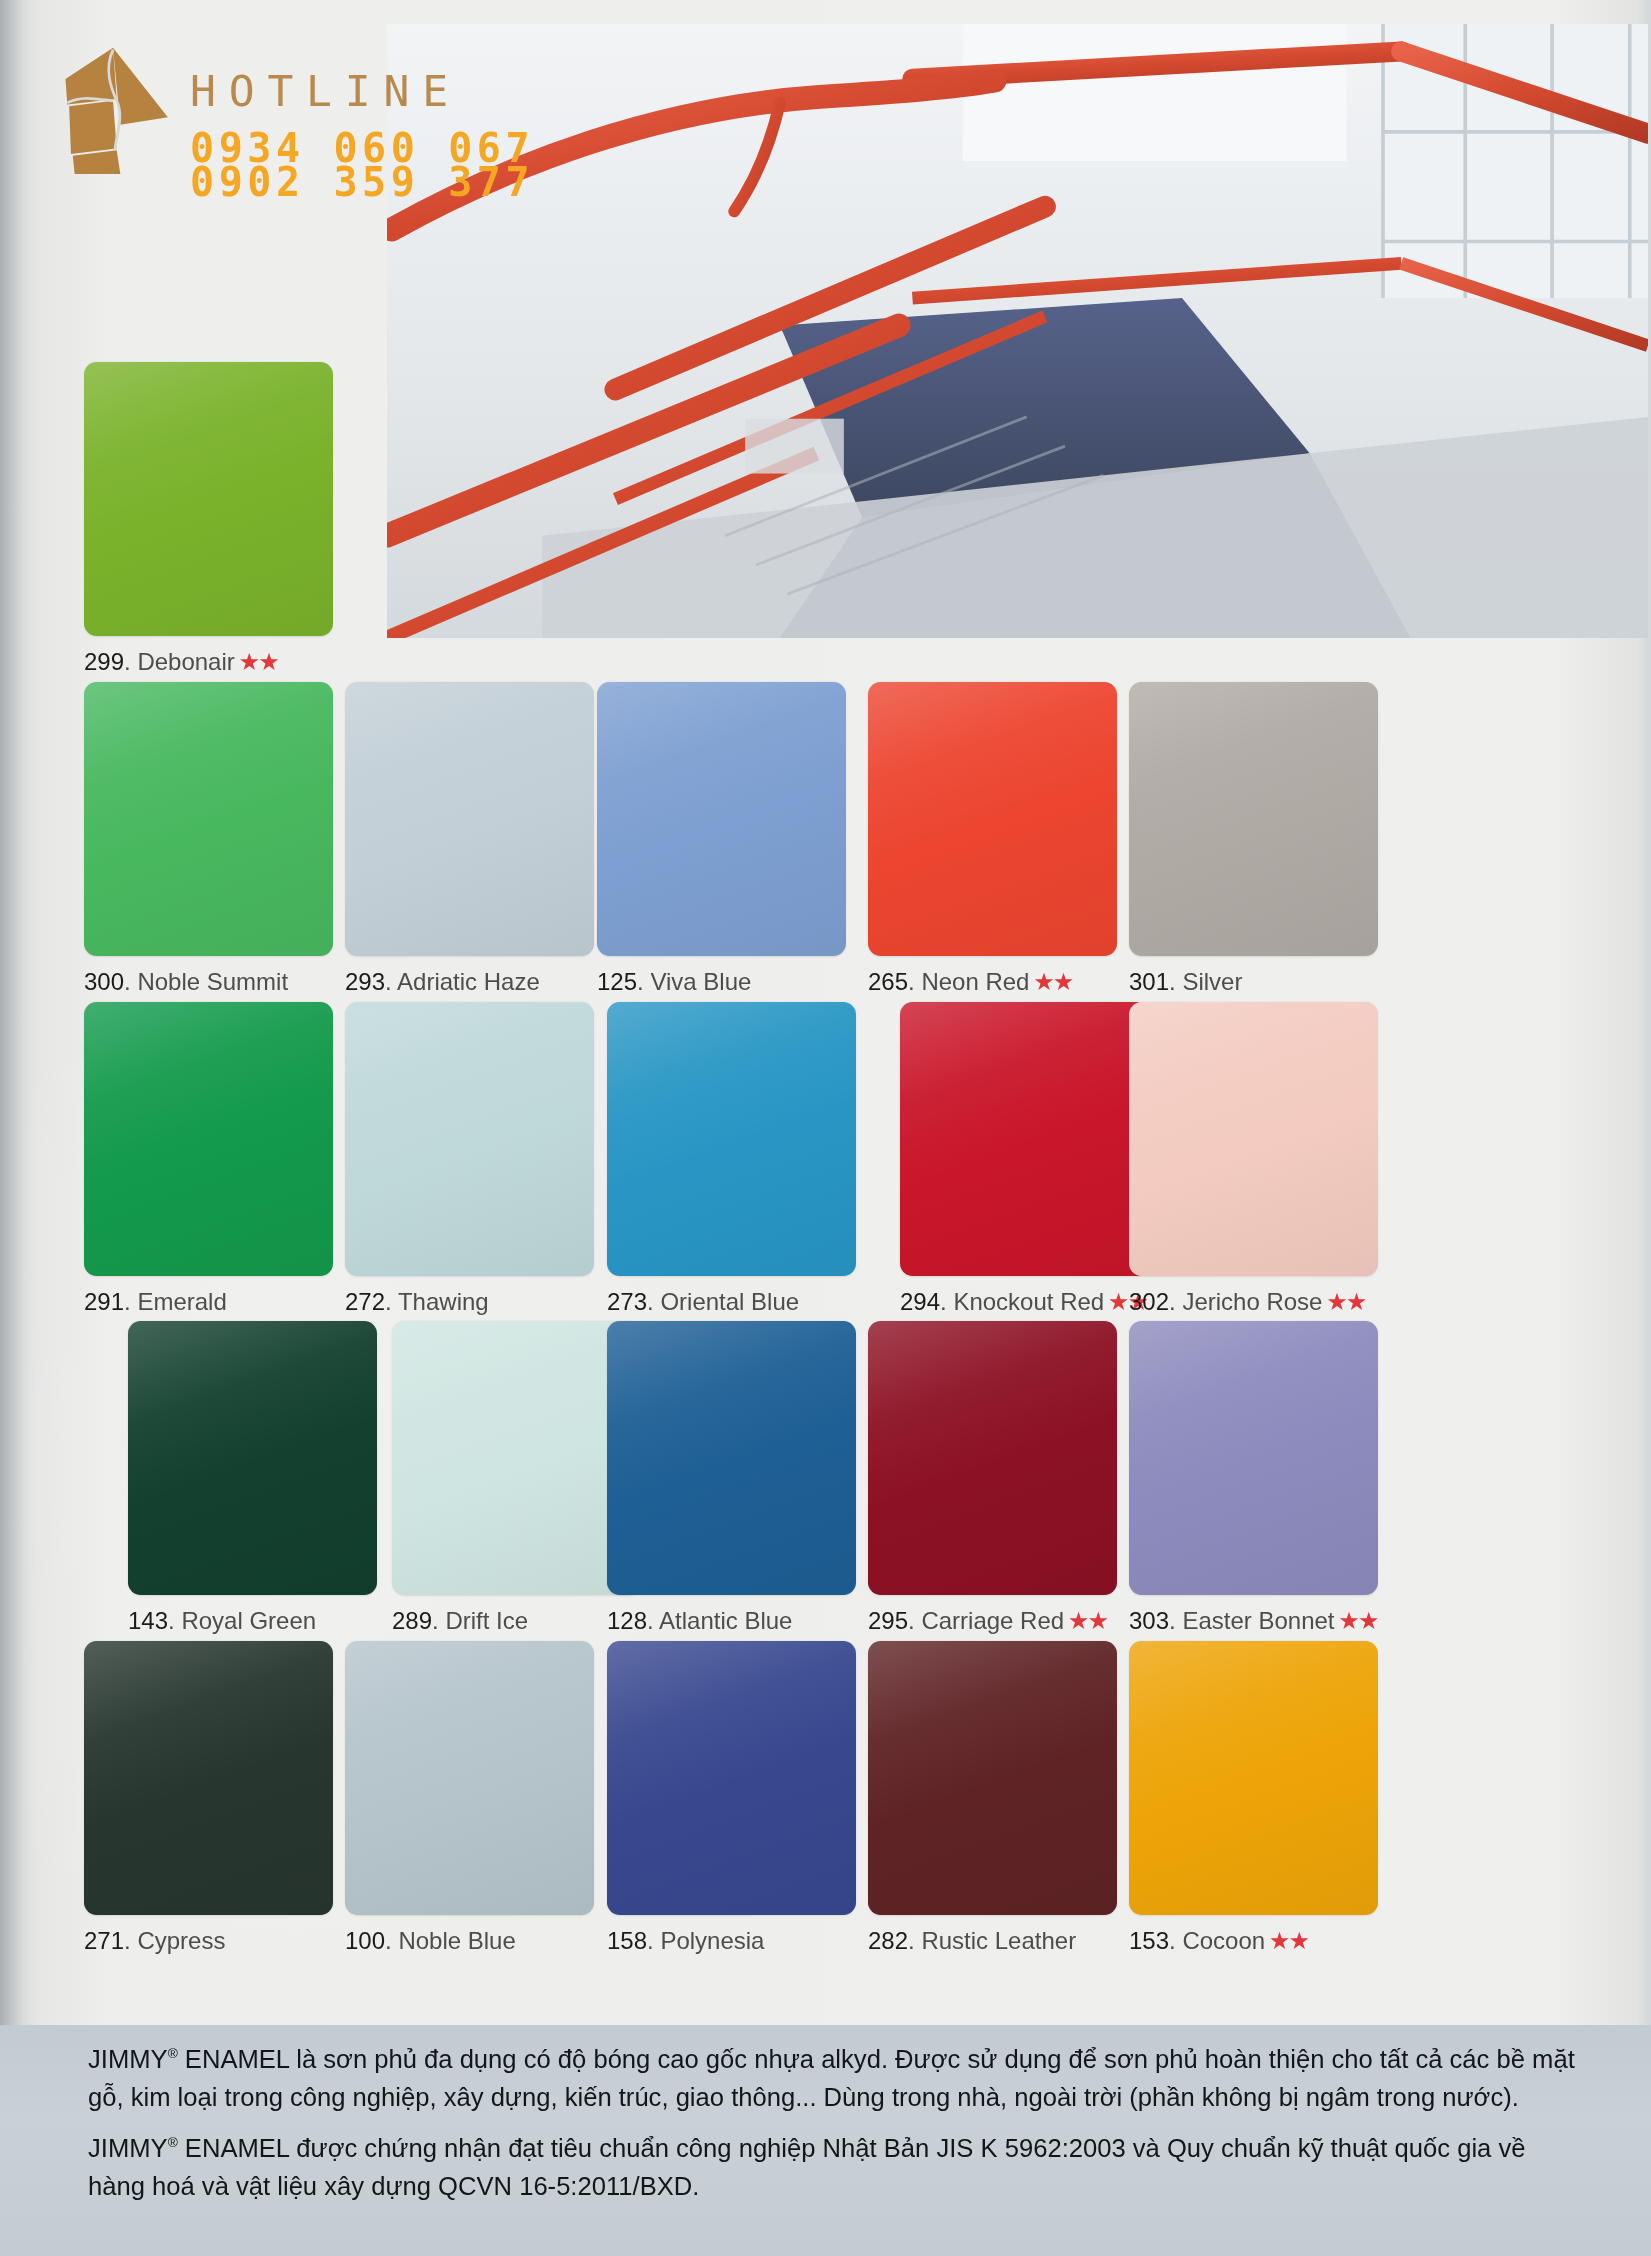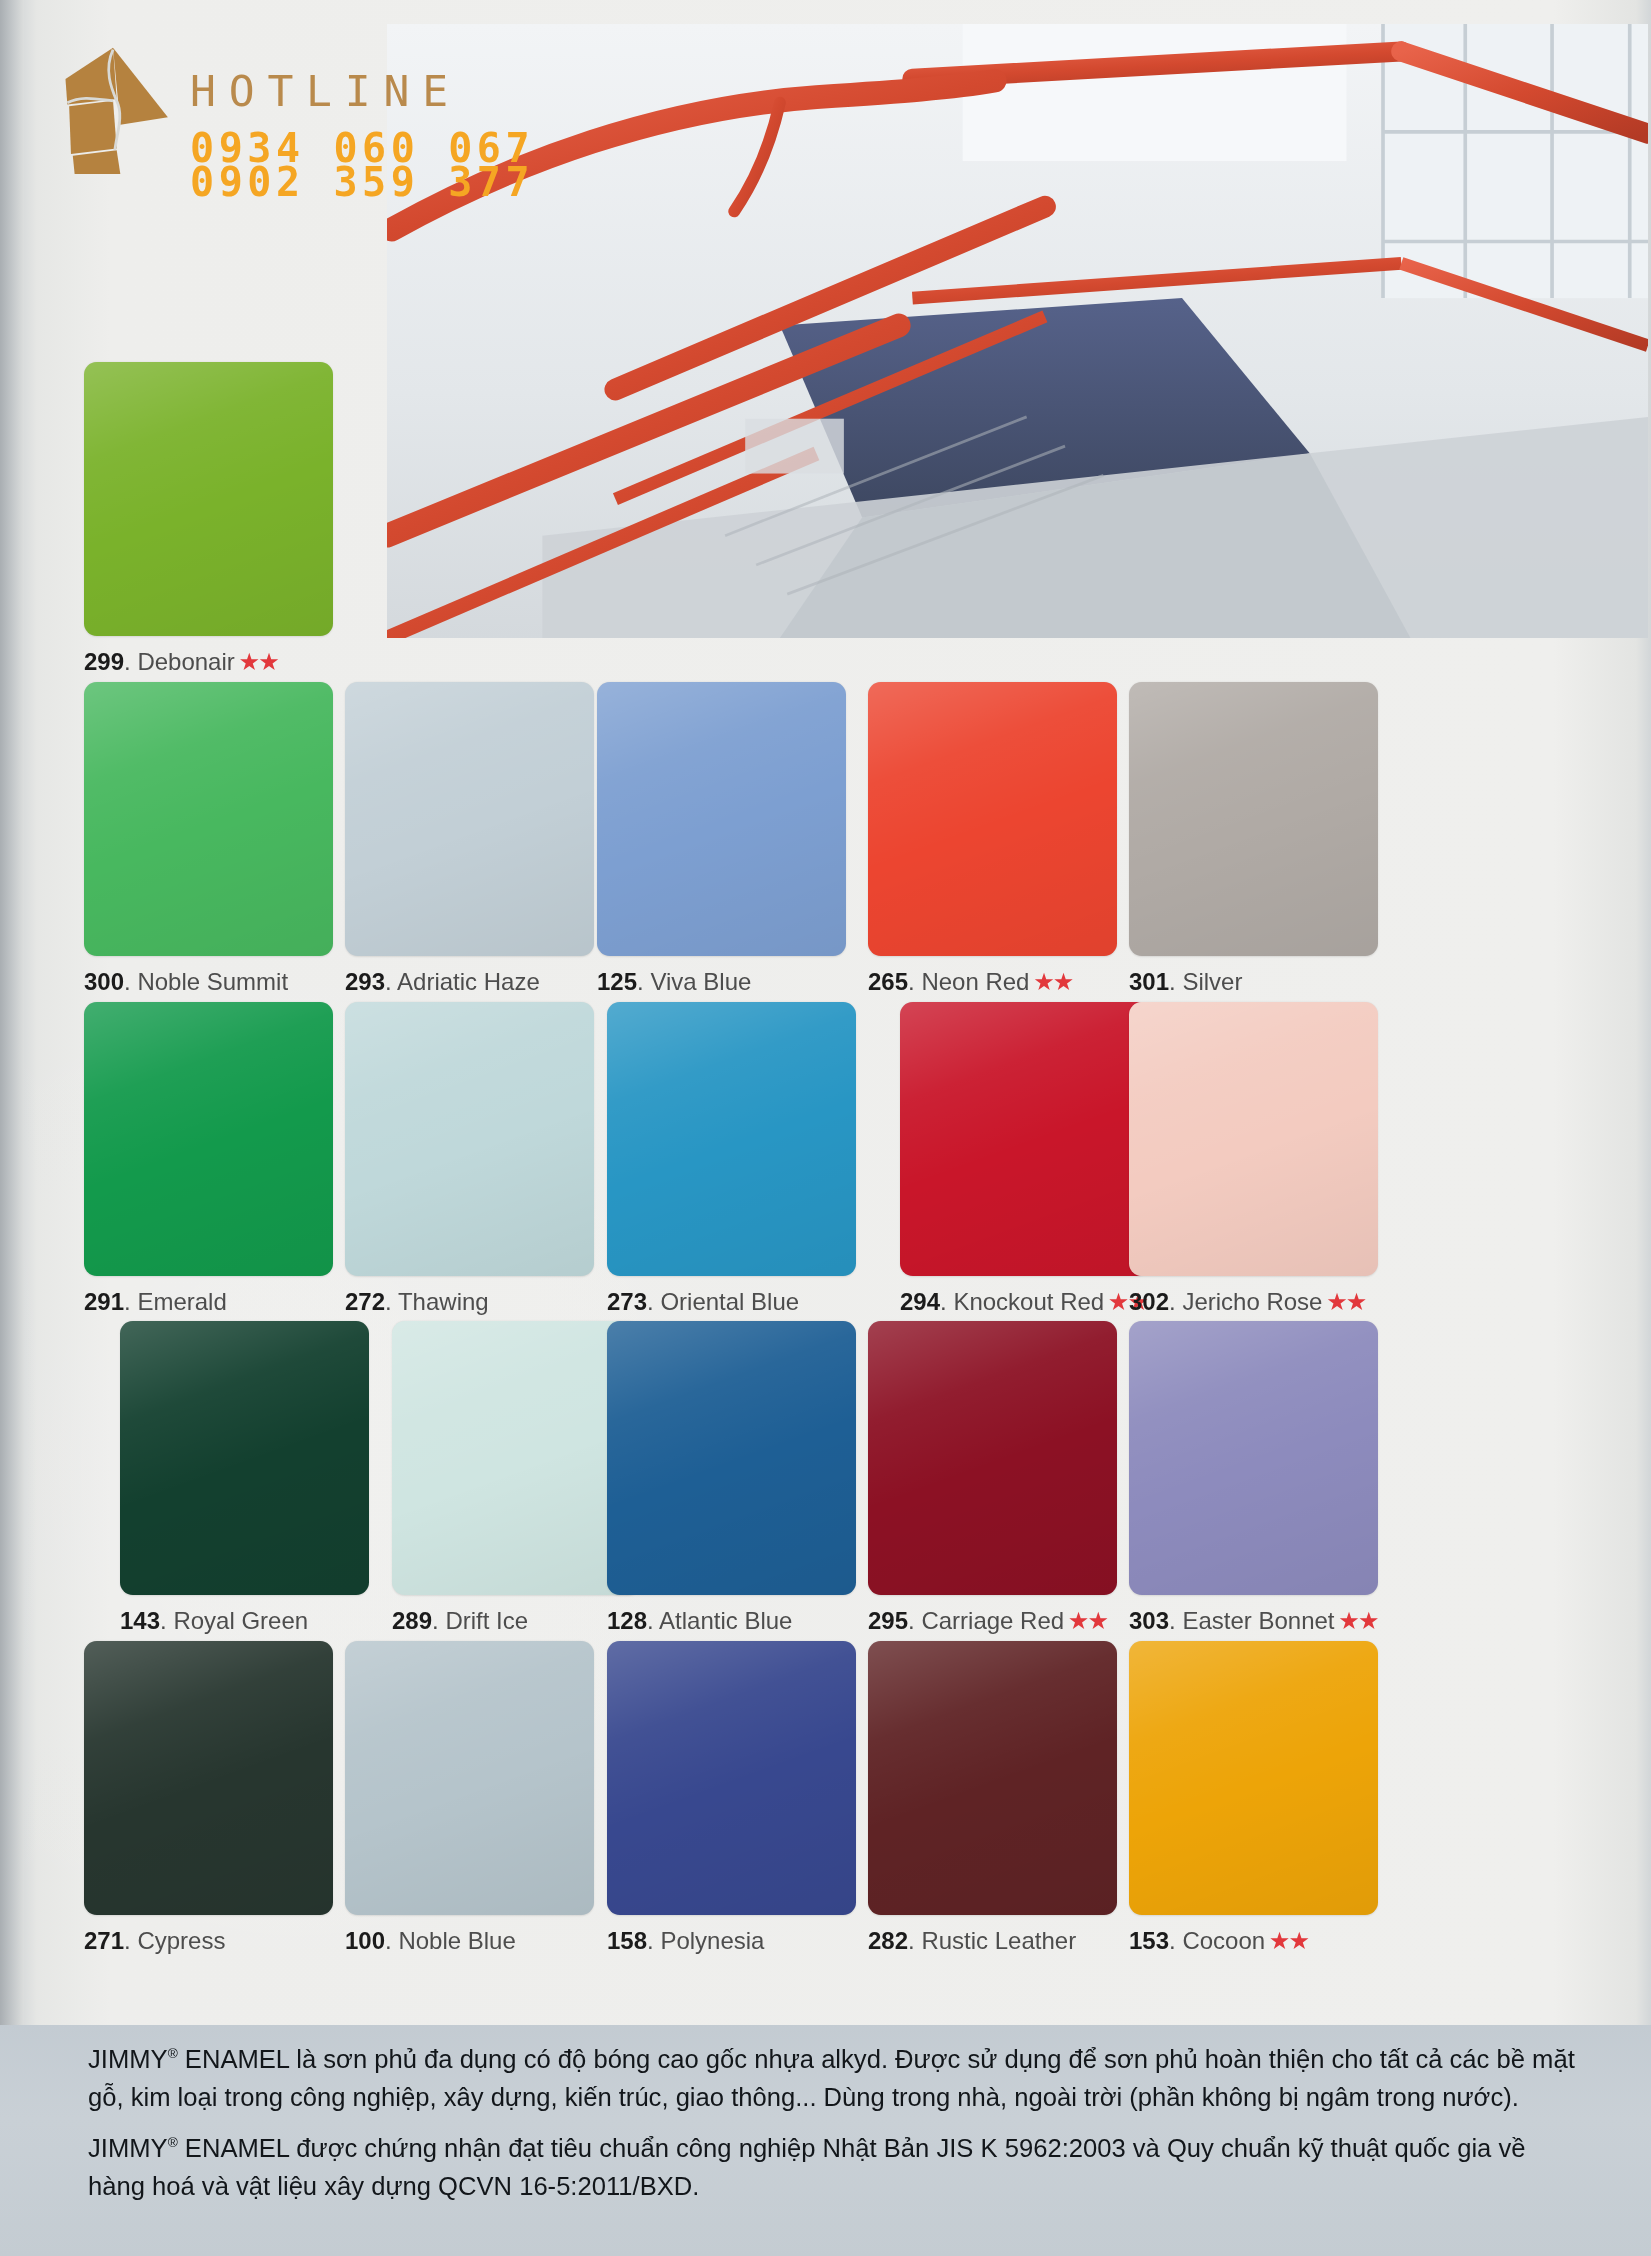--- a/index.html
+++ b/index.html
@@ -73,21 +73,21 @@
   .chip .sheen{
     position:absolute;inset:0;
     background:linear-gradient(160deg, rgba(255,255,255,.20) 0%, rgba(255,255,255,.05) 28%, rgba(255,255,255,0) 52%, rgba(0,0,0,.05) 100%);
     pointer-events:none;
   }
   .label{
     margin-top:12px;
     font-size:24px;color:#4a4a4a;white-space:nowrap;
     font-family:"Liberation Sans", sans-serif;
   }
-  .label .code{font-weight:bold;color:#1b1b1b;}
+  .label .code{font-weight:normal;color:#1b1b1b;}
   .label .nm{color:#4d4d4d;}
   .stars{color:#e2383c;letter-spacing:-1.8px;margin-left:3.7px;font-size:24px;}
 
   
   #cell-0 .chip{height:274px;}
 
   
   #band{
     position:absolute;left:0;top:2025px;width:1651px;height:232px;
     background:linear-gradient(180deg,#c3cbd2 0%,#c9d0d6 40%,#c4ccd2 100%);
@@ -312,21 +312,21 @@
           <div class="sheen"></div>
         </div>
         <div class="label"><span class="code">294</span><span>. </span><span class="nm">Knockout Red</span><span class="stars">★★</span></div>
       </div>
       <div class="cell" id="cell-10" style="left: 1045px; top: 640px;">
         <div class="chip" style="background: rgb(243, 203, 192);">
           <div class="sheen"></div>
         </div>
         <div class="label"><span class="code">302</span><span>. </span><span class="nm">Jericho Rose</span><span class="stars">★★</span></div>
       </div>
-      <div class="cell" id="cell-11" style="left: 4px; top: 959px; padding-left: 32px;">
+      <div class="cell" id="cell-11" style="left: 12px; top: 959px; padding-left: 32px;">
         <div class="chip" style="background: rgb(19, 64, 47);">
           <div class="sheen"></div>
         </div>
         <div class="label"><span class="code">143</span><span>. </span><span class="nm">Royal Green</span></div>
       </div>
       <div class="cell" id="cell-12" style="left: 261px; top: 959px; padding-left: 47px;">
         <div class="chip" style="background: rgb(207, 229, 225);">
           <div class="sheen"></div>
         </div>
         <div class="label"><span class="code">289</span><span>. </span><span class="nm">Drift Ice</span></div>

